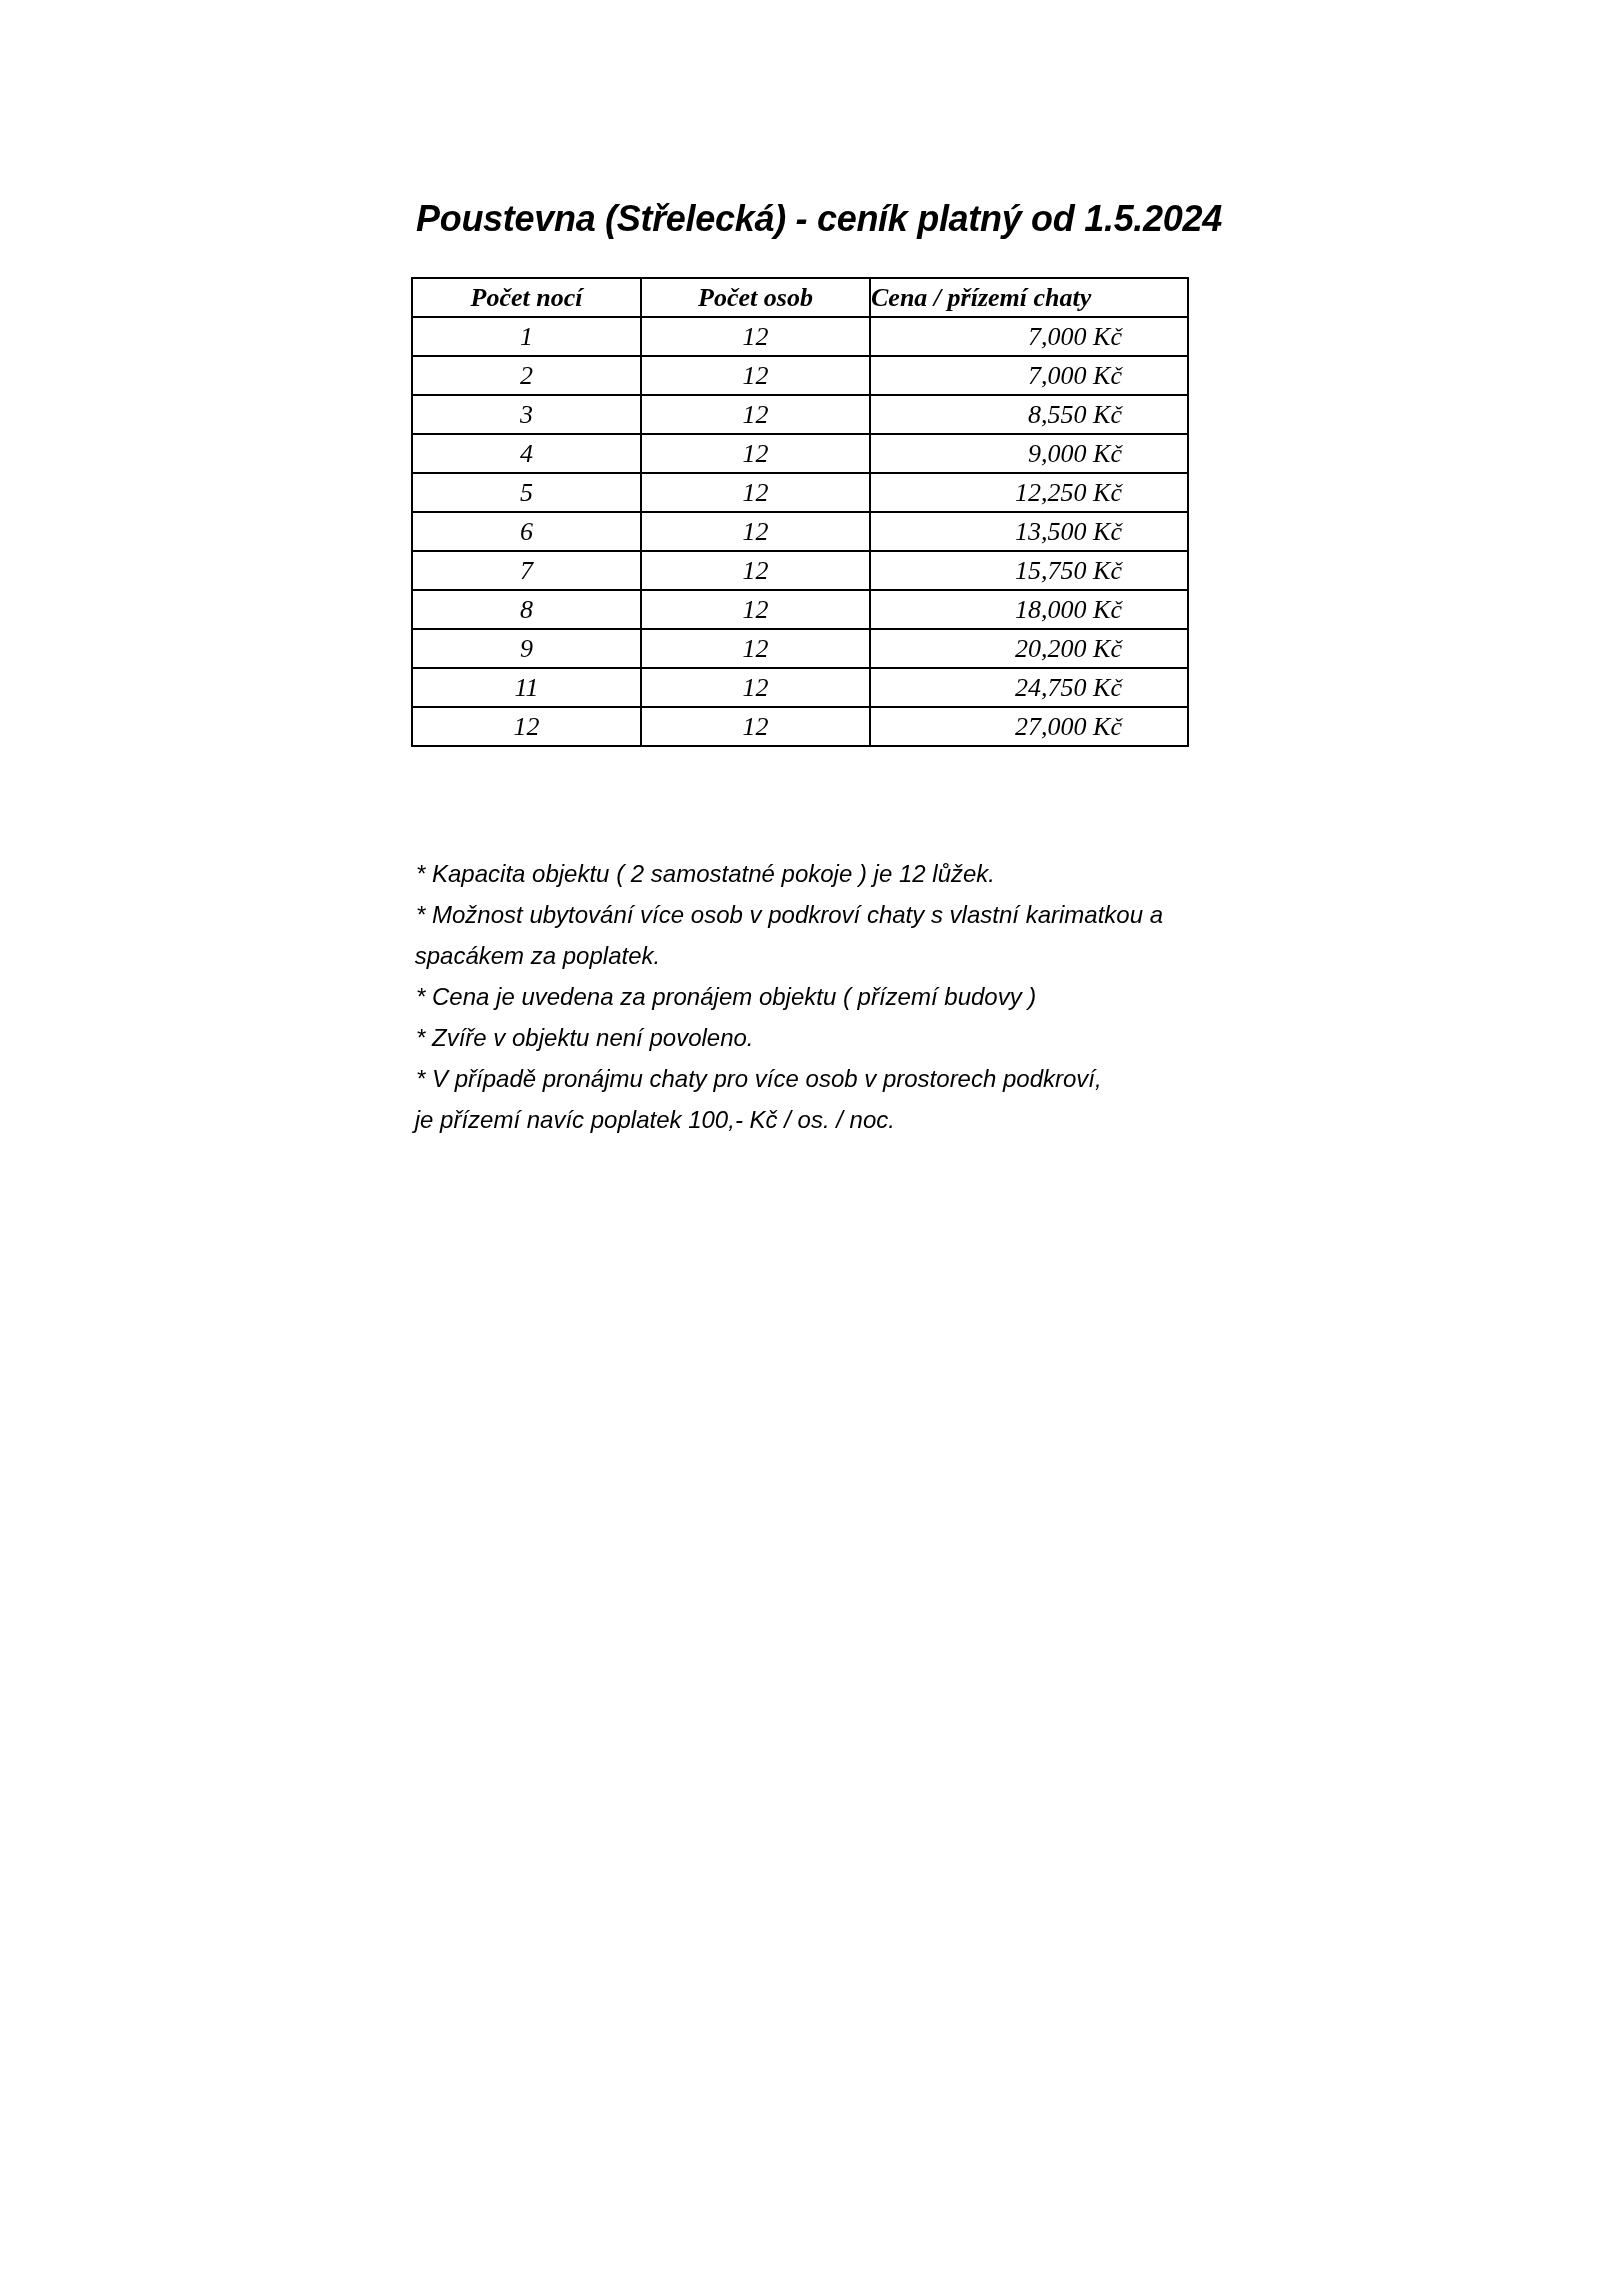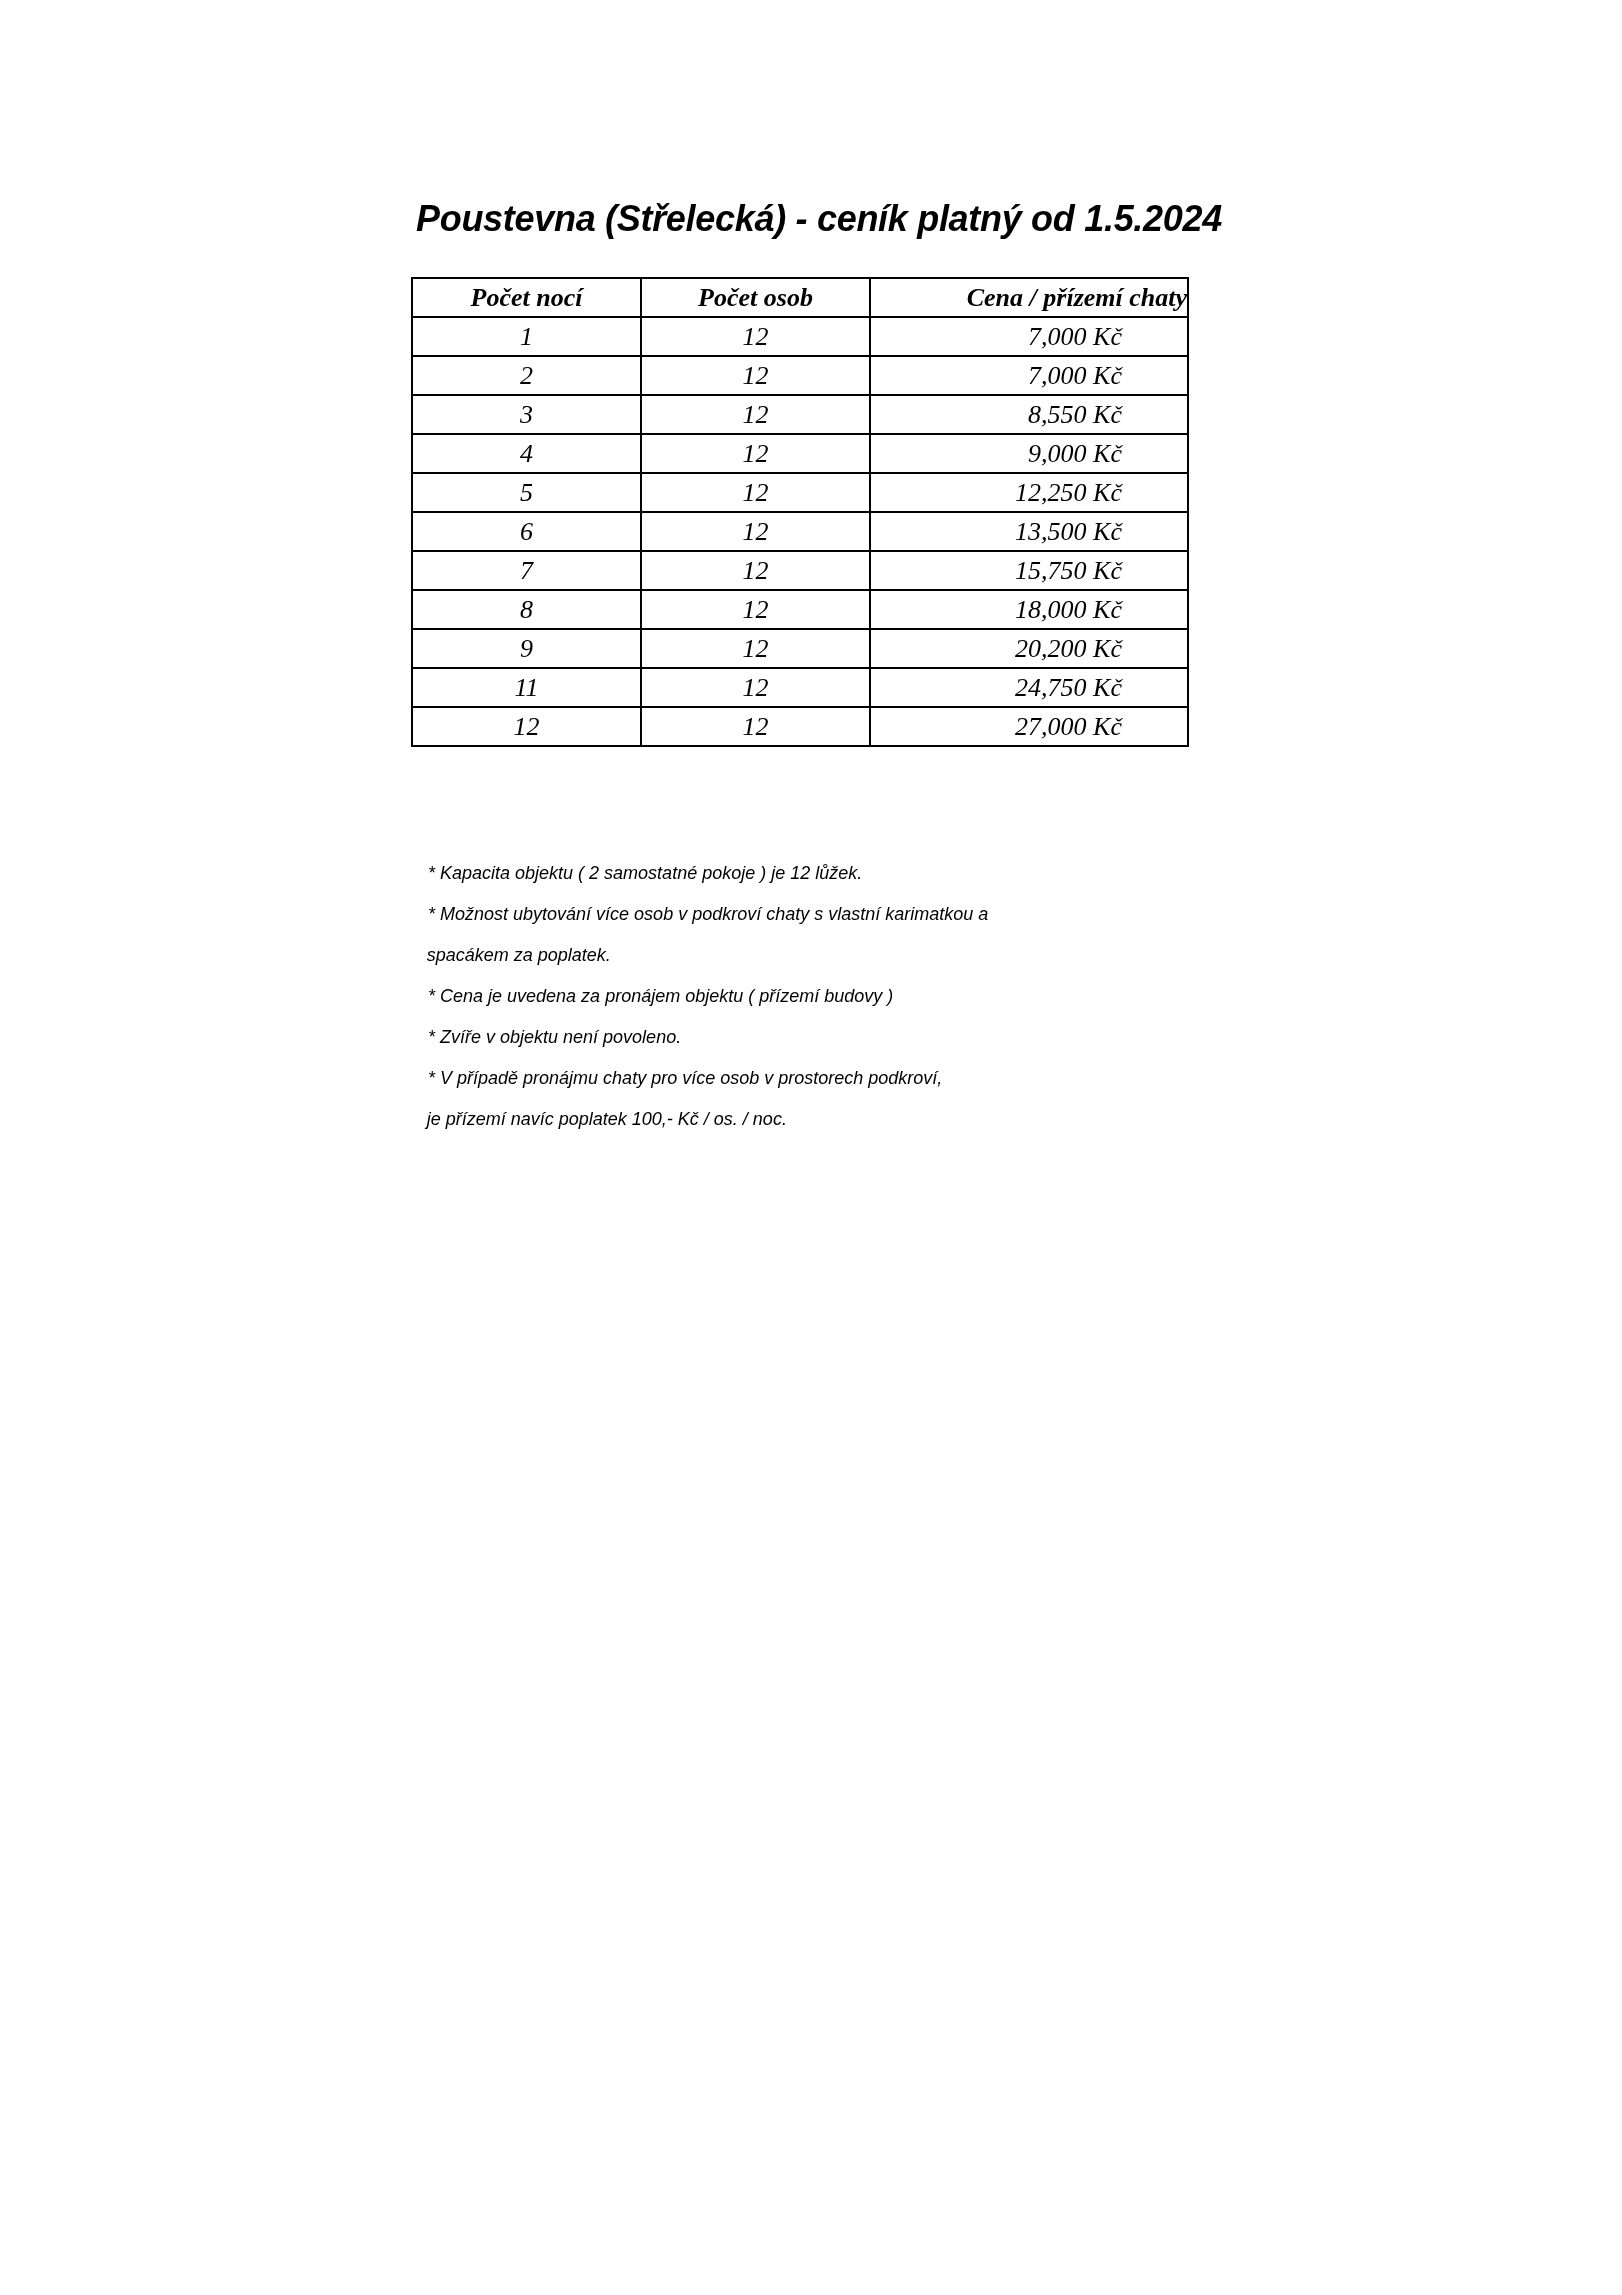--- a/index.html
+++ b/index.html
@@ -45,41 +45,40 @@
       padding: 0;
       line-height: 37px;
       white-space: nowrap;
       font-family: Liberation Serif, serif;
     }
     table.price-table th {
       font-weight: bold;
       text-align: center;
     }
     table.price-table th.price-header {
-      text-align: right;
+      text-align: left;
       padding-left: 0;
     }
     table.price-table td {
       font-weight: normal;
       text-align: center;
     }
     table.price-table td.price {
       text-align: right;
       padding-right: 65px;
       margin-top: 32px;
     }
     .notes {
       position: absolute;
       left: 416px;
       top: 853px;
-      font-size: 18px;
+      font-size: 24px;
       font-style: italic;
       line-height: 41px;
       white-space: nowrap;
-      margin-left: 12px;
     }
     .notes .line { display: block; }
     .notes .indent-none { margin-left: -1.3px; }
   </style>
 </head>
 <body>
 
 <div class="title">Poustevna (Střelecká) - ceník platný od 1.5.2024</div>
 
 <table class="price-table">

